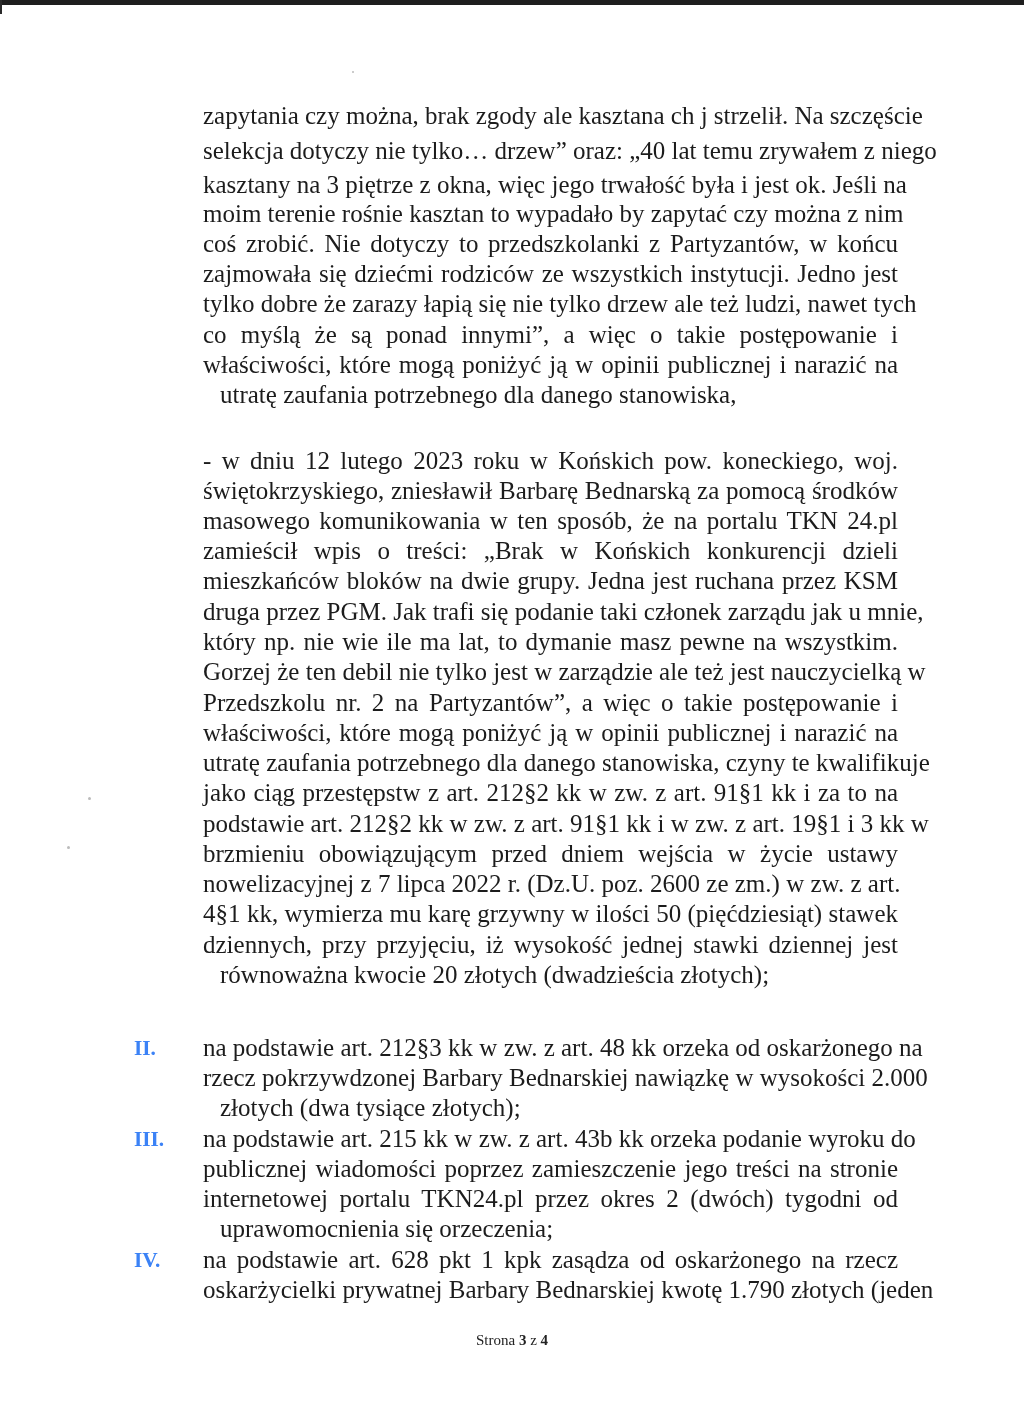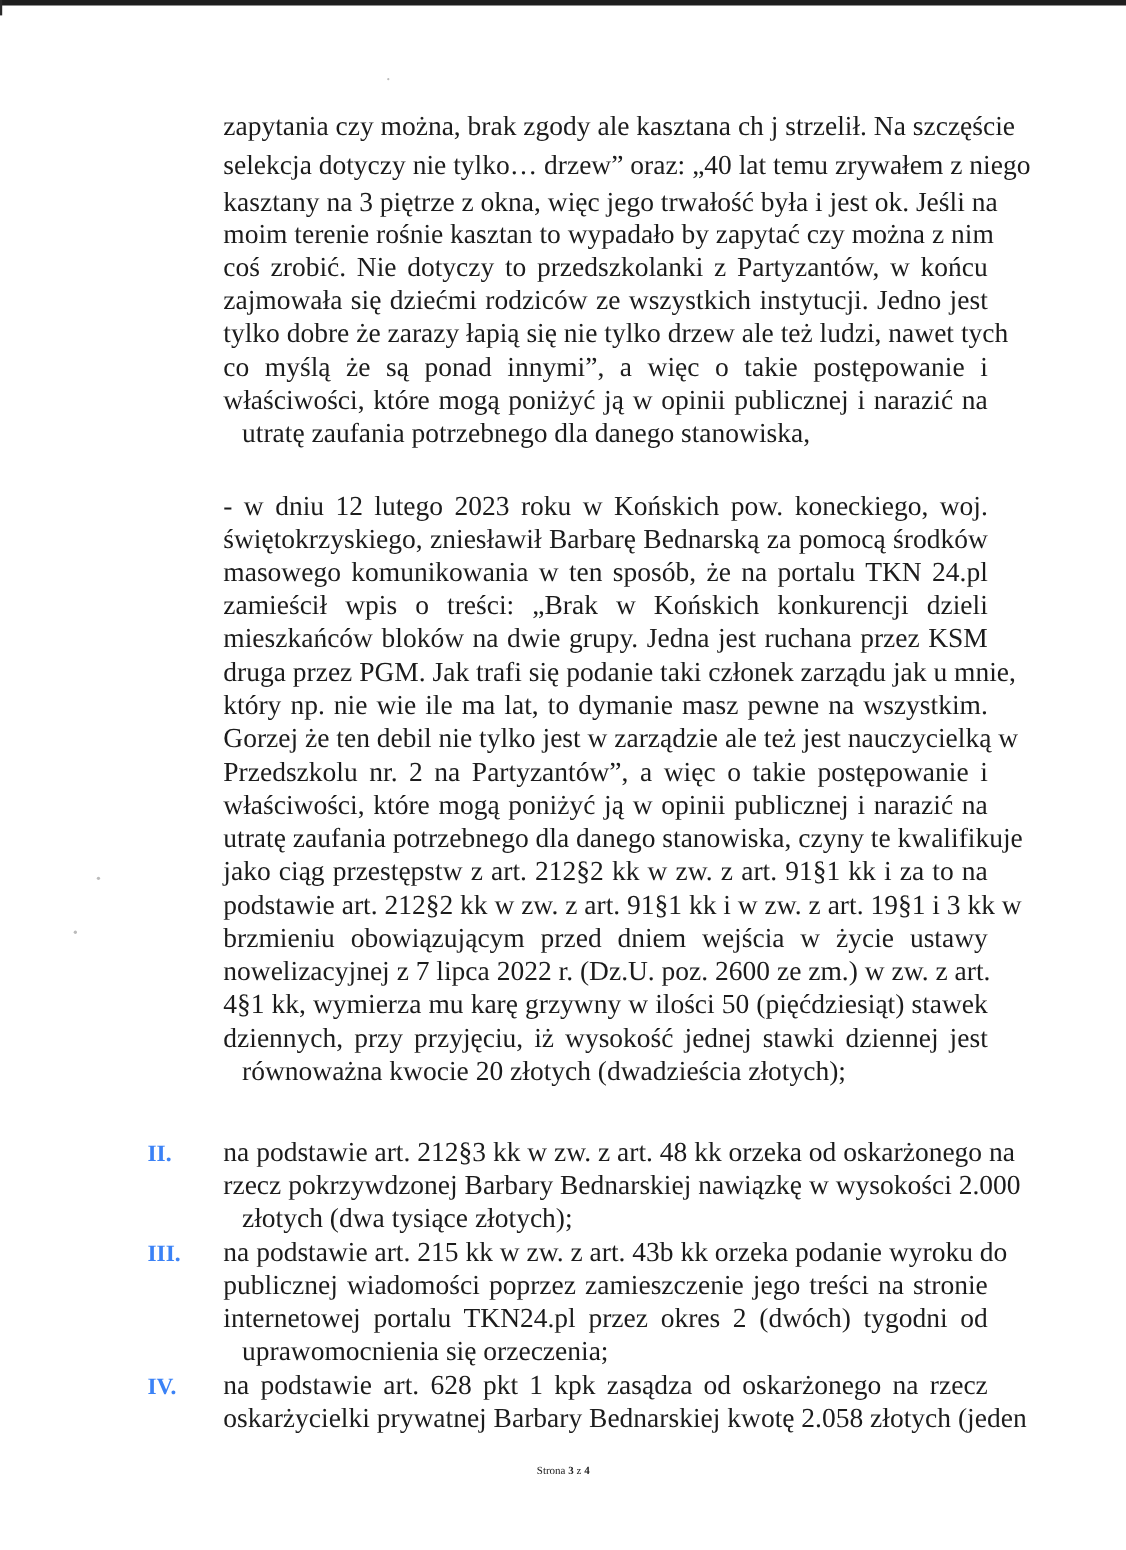--- a/index.html
+++ b/index.html
@@ -55,21 +55,21 @@
       line-height: 30px;
       font-weight: bold;
       color: #3b82f6;
     }
     .footer {
       position: absolute;
       left: 0;
       width: 1024px;
       top: 1332px;
       text-align: center;
-      font-size: 10px;
+      font-size: 15px;
       color: #222;
     }
     .footer b { font-weight: bold; }
     .speck {
       position: absolute;
       width: 3px; height: 3px;
       border-radius: 50%;
       background: #bbb;
     }
   </style>
@@ -126,21 +126,21 @@
     <div class="numeral" style="top:1124px">III.</div>
     <div class="line" style="top:1124px">na podstawie art. 215 kk w zw. z art. 43b kk orzeka podanie wyroku do</div>
     <div class="line" style="top:1154px">publicznej wiadomości poprzez zamieszczenie jego treści na stronie</div>
     <div class="line" style="top:1184px">internetowej portalu TKN24.pl przez okres 2 (dwóch) tygodni od</div>
     <div class="line last" style="top:1214px">uprawomocnienia się orzeczenia;</div>
   </div>
 
   <div>
     <div class="numeral" style="top:1245px">IV.</div>
     <div class="line" style="top:1245px">na podstawie art. 628 pkt 1 kpk zasądza od oskarżonego na rzecz</div>
-    <div class="line" style="top:1275px">oskarżycielki prywatnej Barbary Bednarskiej kwotę 2.058 złotych (jeden</div>
+    <div class="line" style="top:1275px">oskarżycielki prywatnej Barbary Bednarskiej kwotę 1.790 złotych (jeden</div>
   </div>
 
   <div class="footer">
     <span>Strona</span>
     <b>3</b>
     <span>z</span>
     <b>4</b>
   </div>
 
   <div class="speck" style="left:88px; top:797px;"></div>

